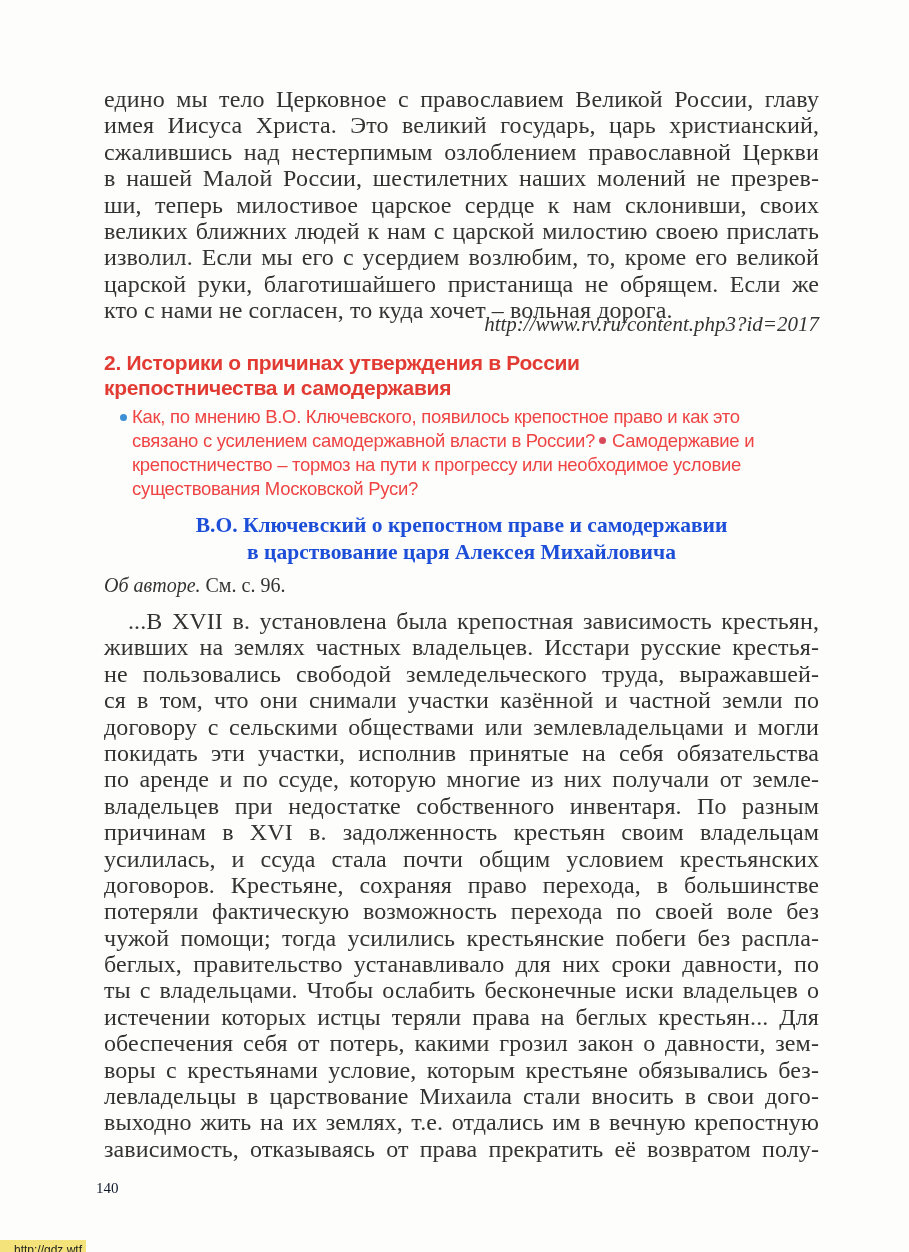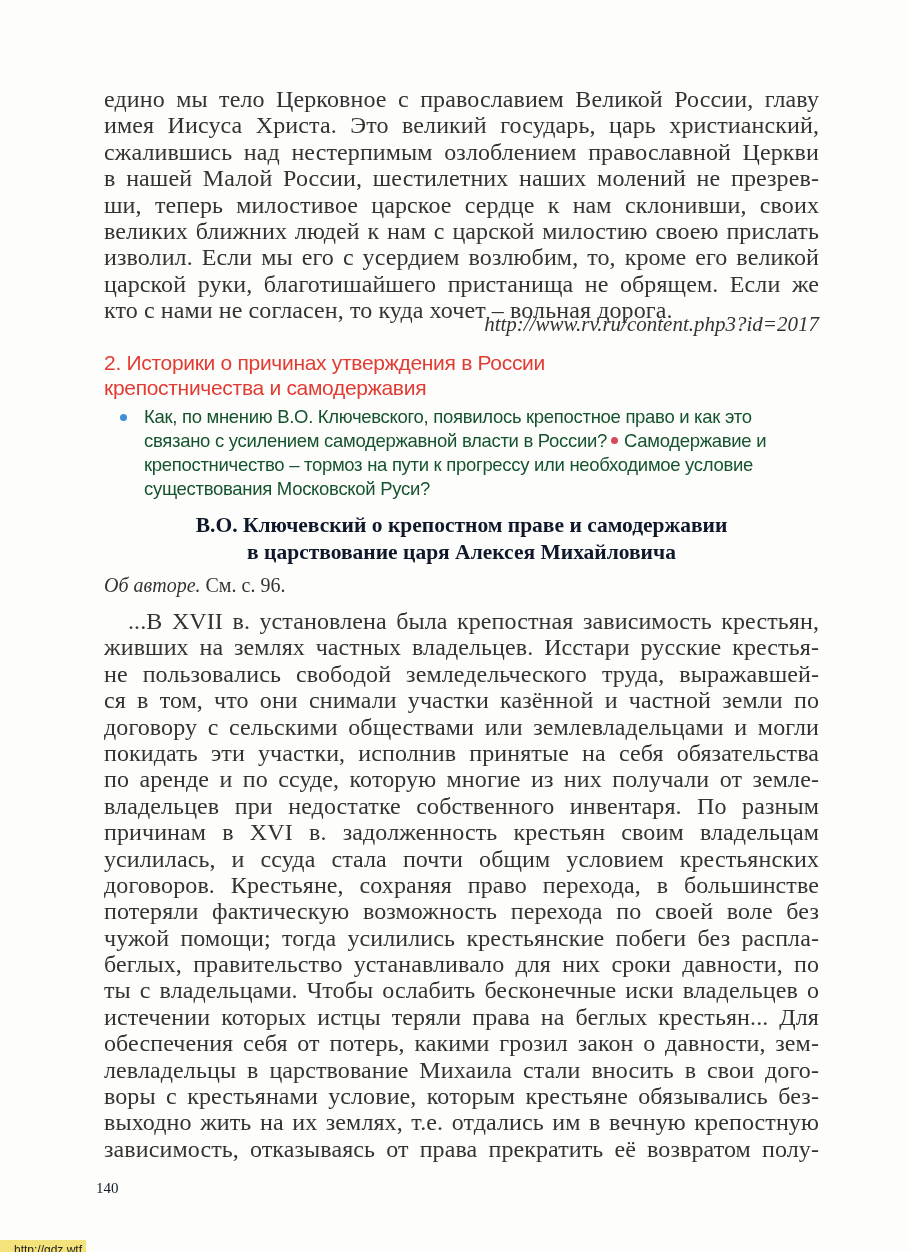--- a/index.html
+++ b/index.html
@@ -30,42 +30,42 @@
   .para-line.last { text-align-last: left; }
   #quote { top: 86px; }
   #source {
     position: absolute; top: 312px; right: 90px;
     font-family: "Liberation Serif", serif;
     font-style: italic; font-size: 21px; color: #333;
   }
   #section-heading {
     position: absolute; left: 104px; top: 350px;
     font-family: "Liberation Sans", sans-serif;
-    font-weight: normal; font-size: 21px; line-height: 25px;
+    font-weight: bold; font-size: 21px; line-height: 25px;
     color: #e23b33;
     letter-spacing: -0.3px;
   }
   #questions {
-    position: absolute; left: 144px; top: 405px; width: 680px;
+    position: absolute; left: 132px; top: 405px; width: 680px;
     font-family: "Liberation Sans", sans-serif;
-    font-size: 18.5px; line-height: 24px; color: #14532d;
+    font-size: 18.5px; line-height: 24px; color: #ef4444;
     letter-spacing: -0.3px;
   }
   .q-line { white-space: nowrap; height: 24px; }
   .dot {
     display: inline-block; width: 7px; height: 7px; border-radius: 50%;
     vertical-align: middle; position: relative; top: -2px;
   }
   #bullet-1 { position: absolute; left: 120px; top: 414px; background: #3d8fd6; }
   #bullet-2 { background: #d84a5a; margin: 0 6px 0 4px; }
   #doc-title {
     position: absolute; left: 104px; width: 715px; top: 512px;
     text-align: center;
     font-family: "Liberation Serif", serif;
-    font-weight: bold; font-size: 21.5px; line-height: 27px; color: #0f172a;
+    font-weight: bold; font-size: 21.5px; line-height: 27px; color: #1d4ed8;
   }
   #author-note {
     position: absolute; left: 104px; top: 574px;
     font-family: "Liberation Serif", serif; font-size: 20px; color: #333;
   }
   #author-note i { font-style: italic; text-align: center; }
   #body-text { top: 608px; }
   #body-text .first { text-indent: 24px; }
   #page-number {
     position: absolute; left: 96px; top: 1180px;
@@ -127,21 +127,21 @@
       <div class="para-line">владельцев при недостатке собственного инвентаря. По разным</div>
       <div class="para-line">причинам в XVI в. задолженность крестьян своим владельцам</div>
       <div class="para-line">усилилась, и ссуда стала почти общим условием крестьянских</div>
       <div class="para-line">договоров. Крестьяне, сохраняя право перехода, в большинстве</div>
       <div class="para-line">потеряли фактическую возможность перехода по своей воле без</div>
       <div class="para-line">чужой помощи; тогда усилились крестьянские побеги без распла-</div>
       <div class="para-line">беглых, правительство устанавливало для них сроки давности, по</div>
       <div class="para-line">ты с владельцами. Чтобы ослабить бесконечные иски владельцев о</div>
       <div class="para-line">истечении которых истцы теряли права на беглых крестьян... Для</div>
       <div class="para-line">обеспечения себя от потерь, какими грозил закон о давности, зем-</div>
+      <div class="para-line">воры с крестьянами условие, которым крестьяне обязывались без-</div>
       <div class="para-line">левладельцы в царствование Михаила стали вносить в свои дого-</div>
-      <div class="para-line">воры с крестьянами условие, которым крестьяне обязывались без-</div>
       <div class="para-line">выходно жить на их землях, т.е. отдались им в вечную крепостную</div>
       <div class="para-line">зависимость, отказываясь от права прекратить её возвратом полу-</div>
     </div>
 
   <div id="page-number">140</div>
   <div id="watermark">http://gdz.wtf</div>
 </div>
 
 </body></html>

